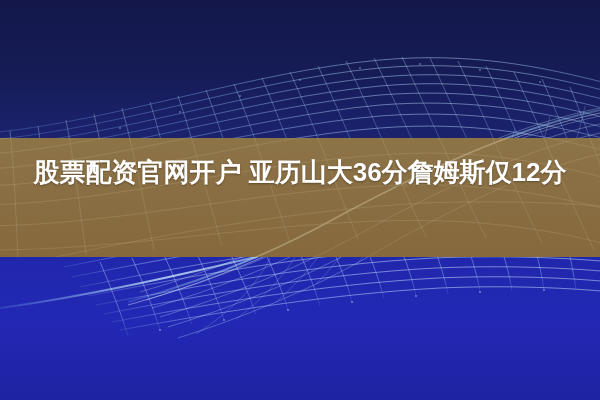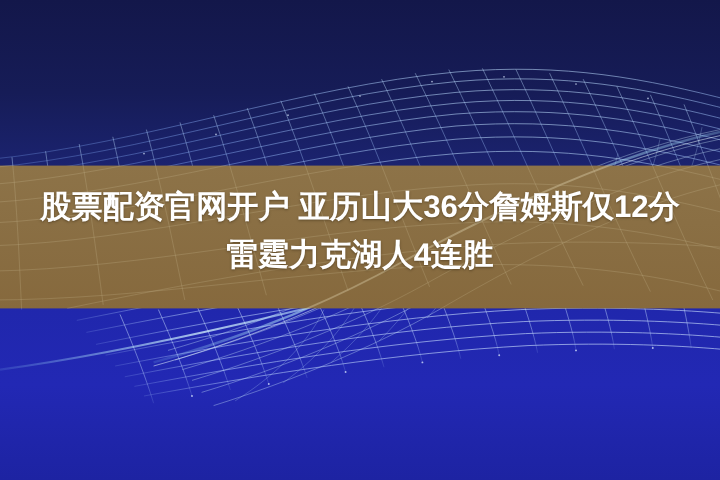--- a/index.html
+++ b/index.html
@@ -256,16 +256,15 @@
         <path d="M 600 133 C 526 149 440 189 354 237 C 296 269 226 297 160 317"></path>
         <path d="M 600 154 C 530 170 448 210 366 258 C 310 290 242 318 178 338"></path>
         <path d="M 56 257 C 172 233 298 210 424 203 C 494 200 570 203 612 207"></path>
       </g>
       <path d="M 600 110 C 516 128 424 170 332 220 C 272 253 200 282 128 302" stroke="#f2e9c0" stroke-width="1.6" fill="none" stroke-opacity="0.6"></path>
     </svg>
   </div>
 
   <div class="headline">
     <span class="ln">股票配资官网开户 亚历山大36分詹姆斯仅12分</span>
-    <span class="ln">雷霆力克湖人4连胜</span>
   </div>
 
 </div>
 
 </body></html>

